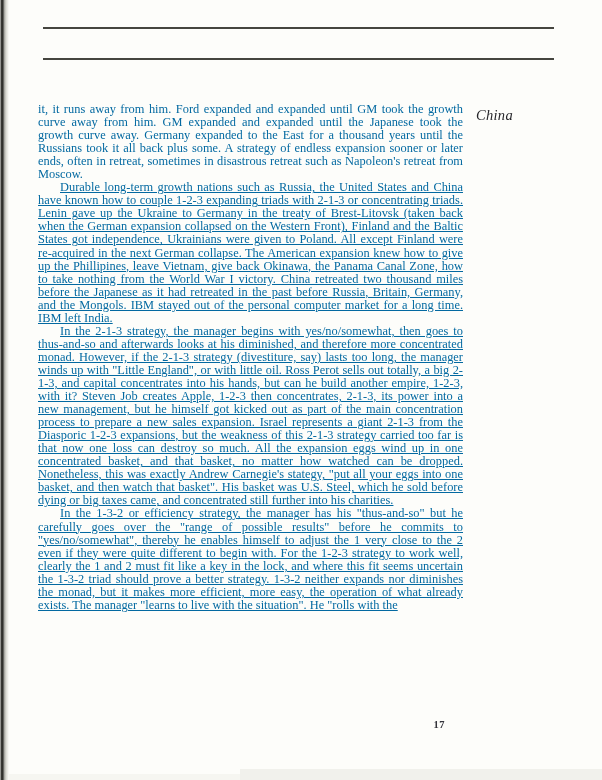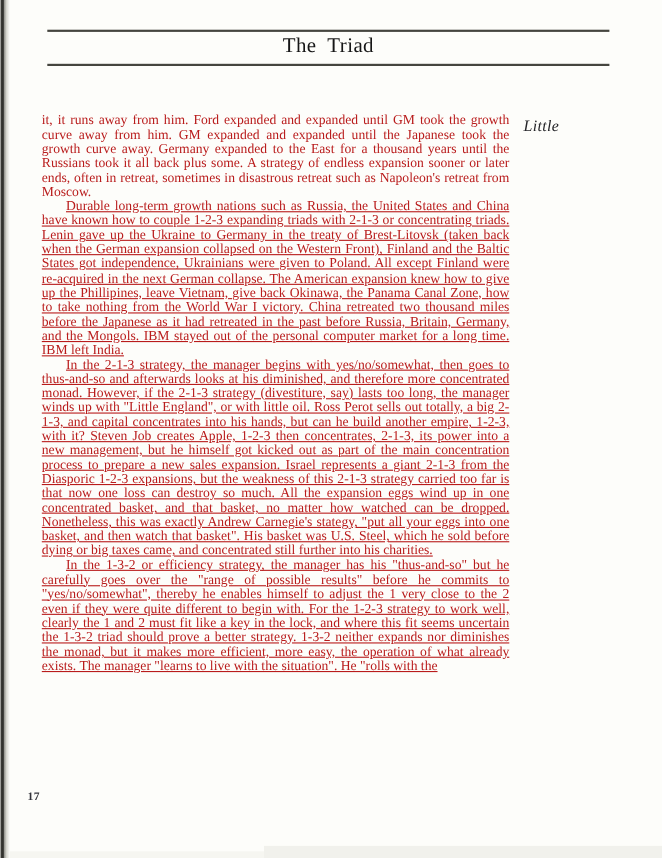--- a/index.html
+++ b/index.html
@@ -71,50 +71,49 @@
     position: absolute;
     left: 38px;
     top: 103px;
     width: 425px;
   }
   .body-column p {
     margin: 0;
     font-size: 12.4px;
     line-height: 13.05px;
     text-align: justify;
-    color: #b91c1c;
+    color: #0369a1;
   }
   .body-column p.indented {
     text-indent: 22px;
     text-decoration: underline;
   }
   .page-number {
     position: absolute;
     left: 25px;
     top: 719px;
     width: 420px;
-    text-align: left;
+    text-align: right;
     font-size: 10.5px;
     letter-spacing: 0.5px;
     color: #33333a;
     font-weight: bold;
   }
 </style>
 </head>
 <body>
 
 <div class="scan-page">
 
   <div class="edge-left"></div>
 
   <div class="rule rule-top"></div>
-  <div class="chapter-title">The Triad</div>
   <div class="rule rule-bottom"></div>
 
-  <div class="margin-note">Little</div>
+  <div class="margin-note">China</div>
 
   <div class="body-column">
     <p>it, it runs away from him. Ford expanded and expanded until GM took the growth curve away from him. GM expanded and expanded until the Japanese took the growth curve away. Germany expanded to the East for a thousand years until the Russians took it all back plus some. A strategy of endless expansion sooner or later ends, often in retreat, sometimes in disastrous retreat such as Napoleon's retreat from Moscow.</p>
     <p class="indented">Durable long-term growth nations such as Russia, the United States and China have known how to couple 1-2-3 expanding triads with 2-1-3 or concentrating triads. Lenin gave up the Ukraine to Germany in the treaty of Brest-Litovsk (taken back when the German expansion collapsed on the Western Front), Finland and the Baltic States got independence, Ukrainians were given to Poland. All except Finland were re-acquired in the next German collapse. The American expansion knew how to give up the Phillipines, leave Vietnam, give back Okinawa, the Panama Canal Zone, how to take nothing from the World War I victory. China retreated two thousand miles before the Japanese as it had retreated in the past before Russia, Britain, Germany, and the Mongols. IBM stayed out of the personal computer market for a long time. IBM left India.</p>
     <p class="indented">In the 2-1-3 strategy, the manager begins with yes/no/somewhat, then goes to thus-and-so and afterwards looks at his diminished, and therefore more concentrated monad. However, if the 2-1-3 strategy (divestiture, say) lasts too long, the manager winds up with "Little England", or with little oil. Ross Perot sells out totally, a big 2-1-3, and capital concentrates into his hands, but can he build another empire, 1-2-3, with it?  Steven Job creates Apple, 1-2-3 then concentrates, 2-1-3, its power into a new management, but he himself got kicked out as part of the main concentration process to prepare a new sales expansion. Israel represents a giant 2-1-3 from the Diasporic 1-2-3 expansions, but the weakness of this 2-1-3 strategy carried too far is that now one loss can destroy so much. All the expansion eggs wind up in one concentrated basket, and that basket, no matter how watched can be dropped. Nonetheless, this was exactly Andrew Carnegie's stategy, "put all your eggs into one basket, and then watch that basket". His basket was U.S. Steel, which he sold before dying or big taxes came, and concentrated still further into his charities.</p>
     <p class="indented">In the 1-3-2 or efficiency strategy, the manager has his "thus-and-so" but he carefully goes over the "range of possible results" before he commits to "yes/no/somewhat", thereby he enables himself to adjust the 1 very close to the 2 even if they were quite different to begin with. For the 1-2-3 strategy to work well, clearly the 1 and 2 must fit like a key in the lock, and where this fit seems uncertain the 1-3-2 triad should prove a better strategy. 1-3-2 neither expands nor diminishes the monad, but it makes more efficient, more easy, the operation of what already exists. The manager "learns to live with the situation". He "rolls with the</p>
   </div>
 
   <div class="page-number">17</div>
 

